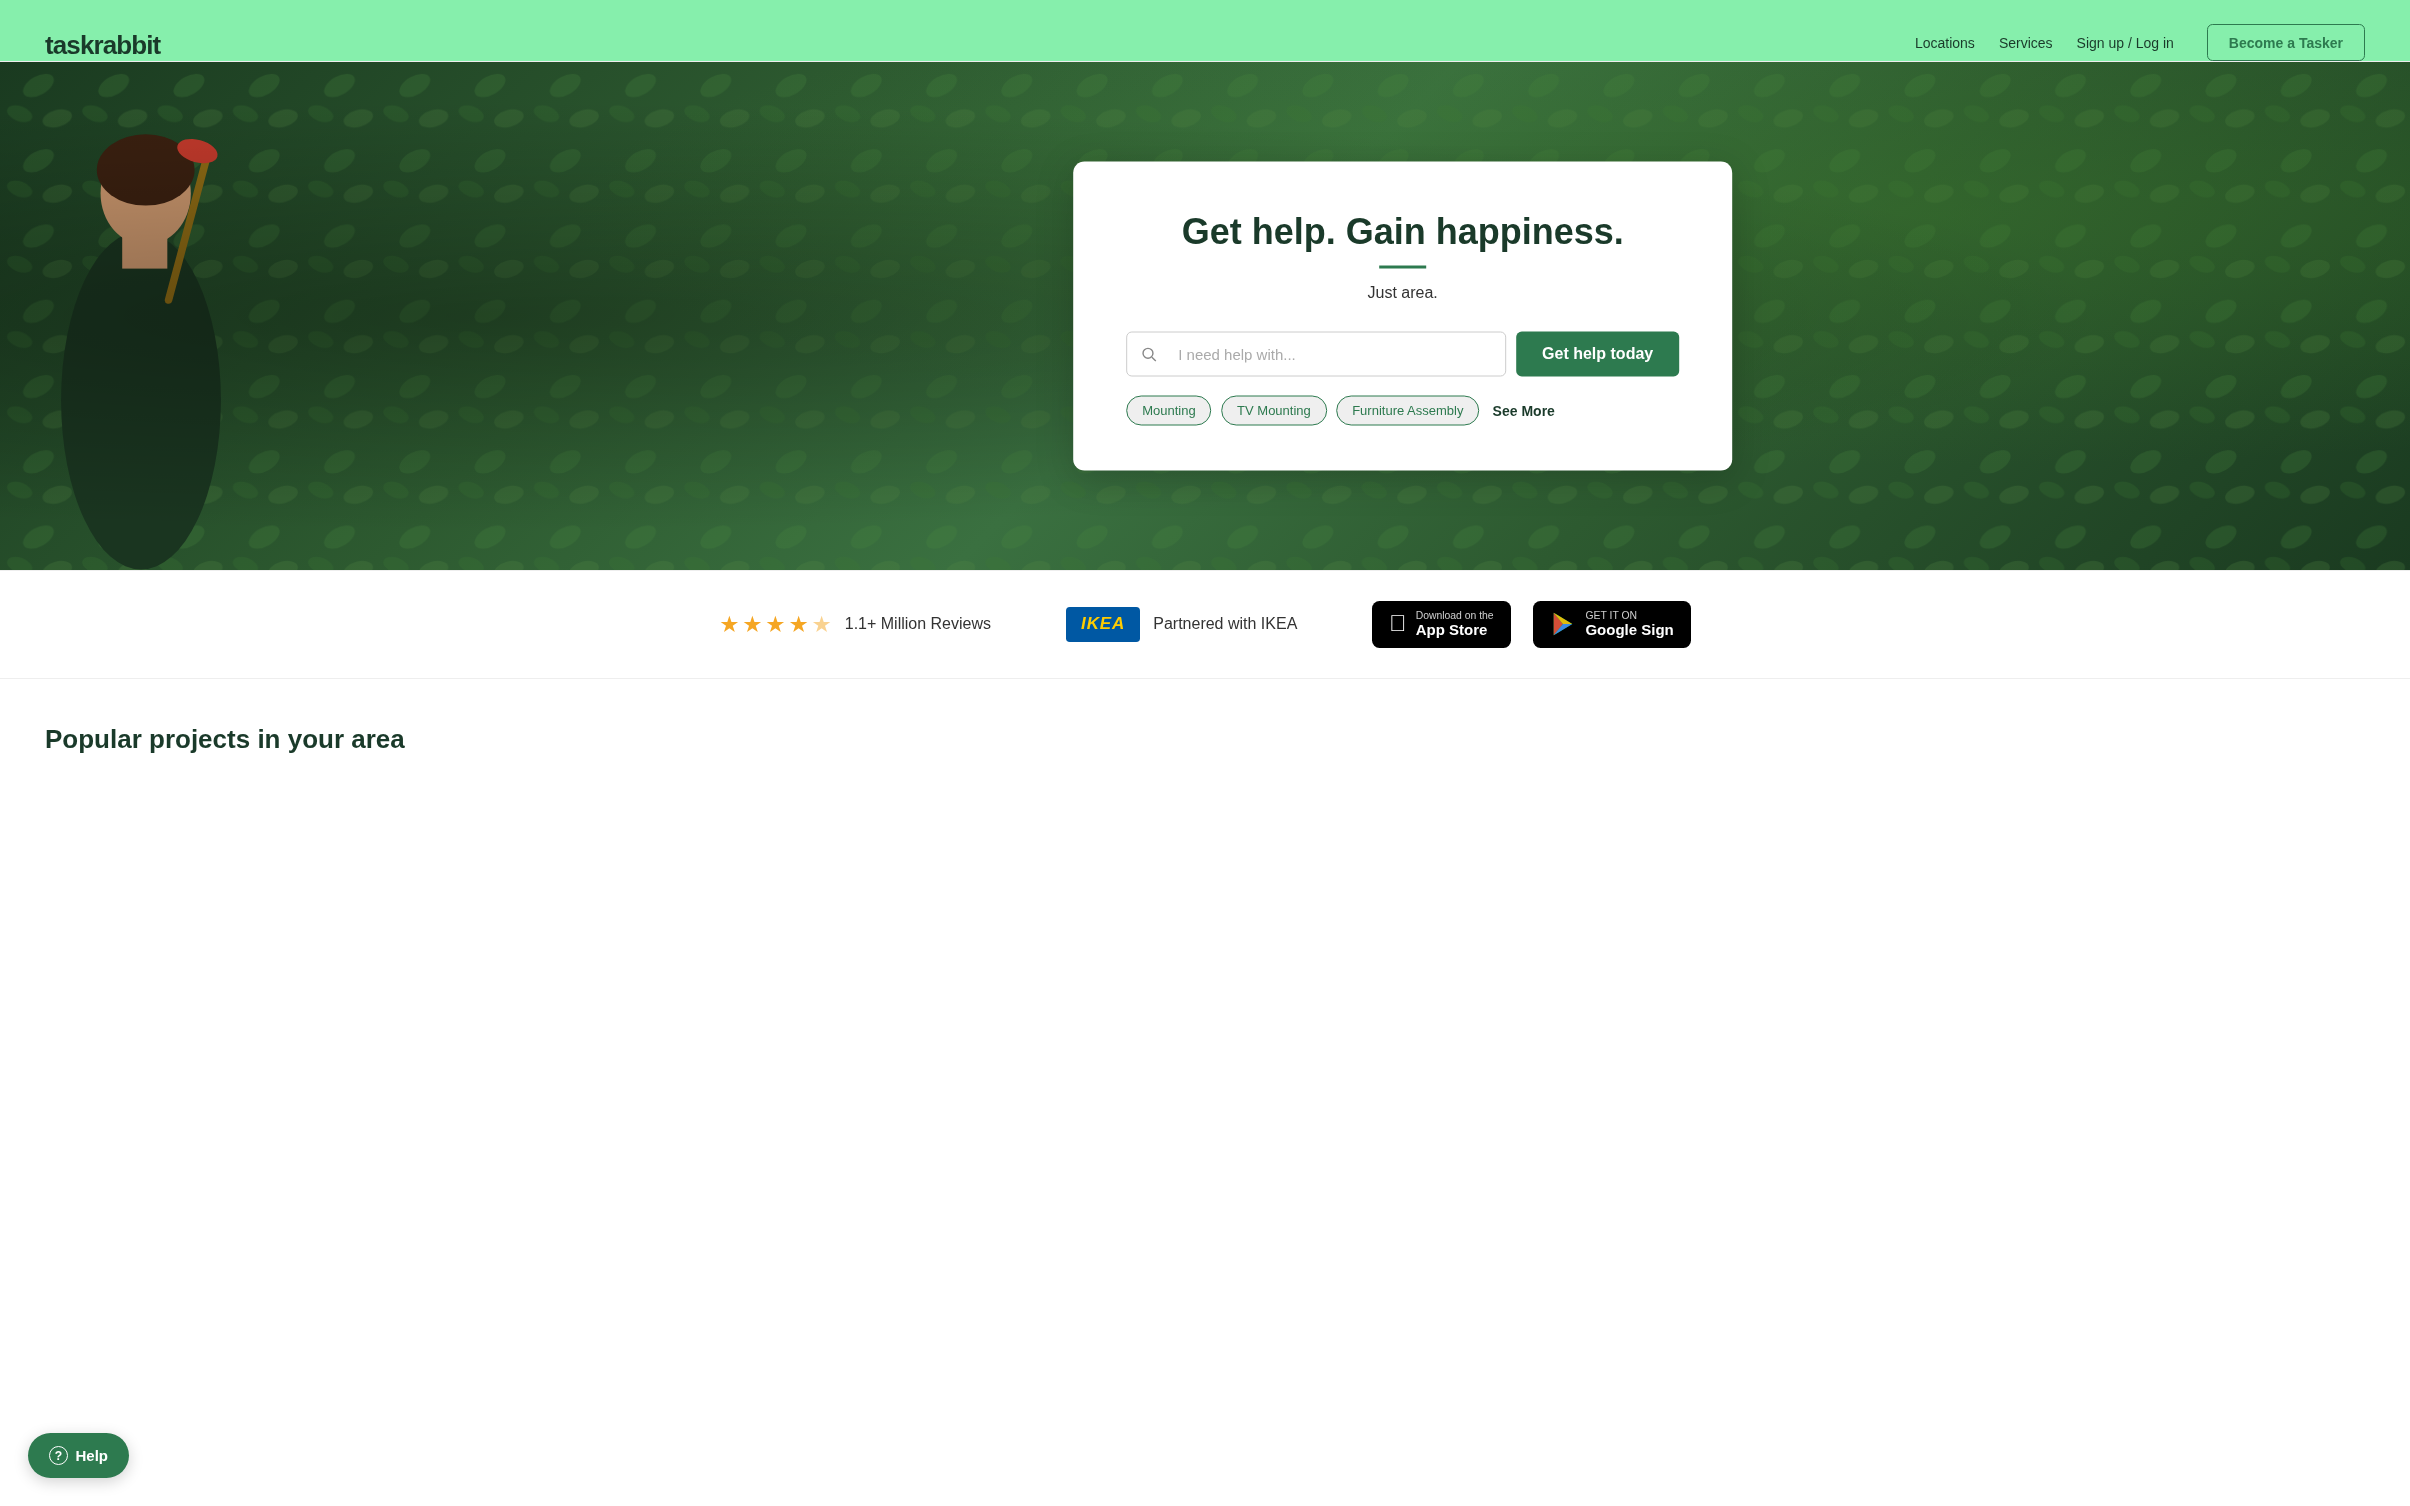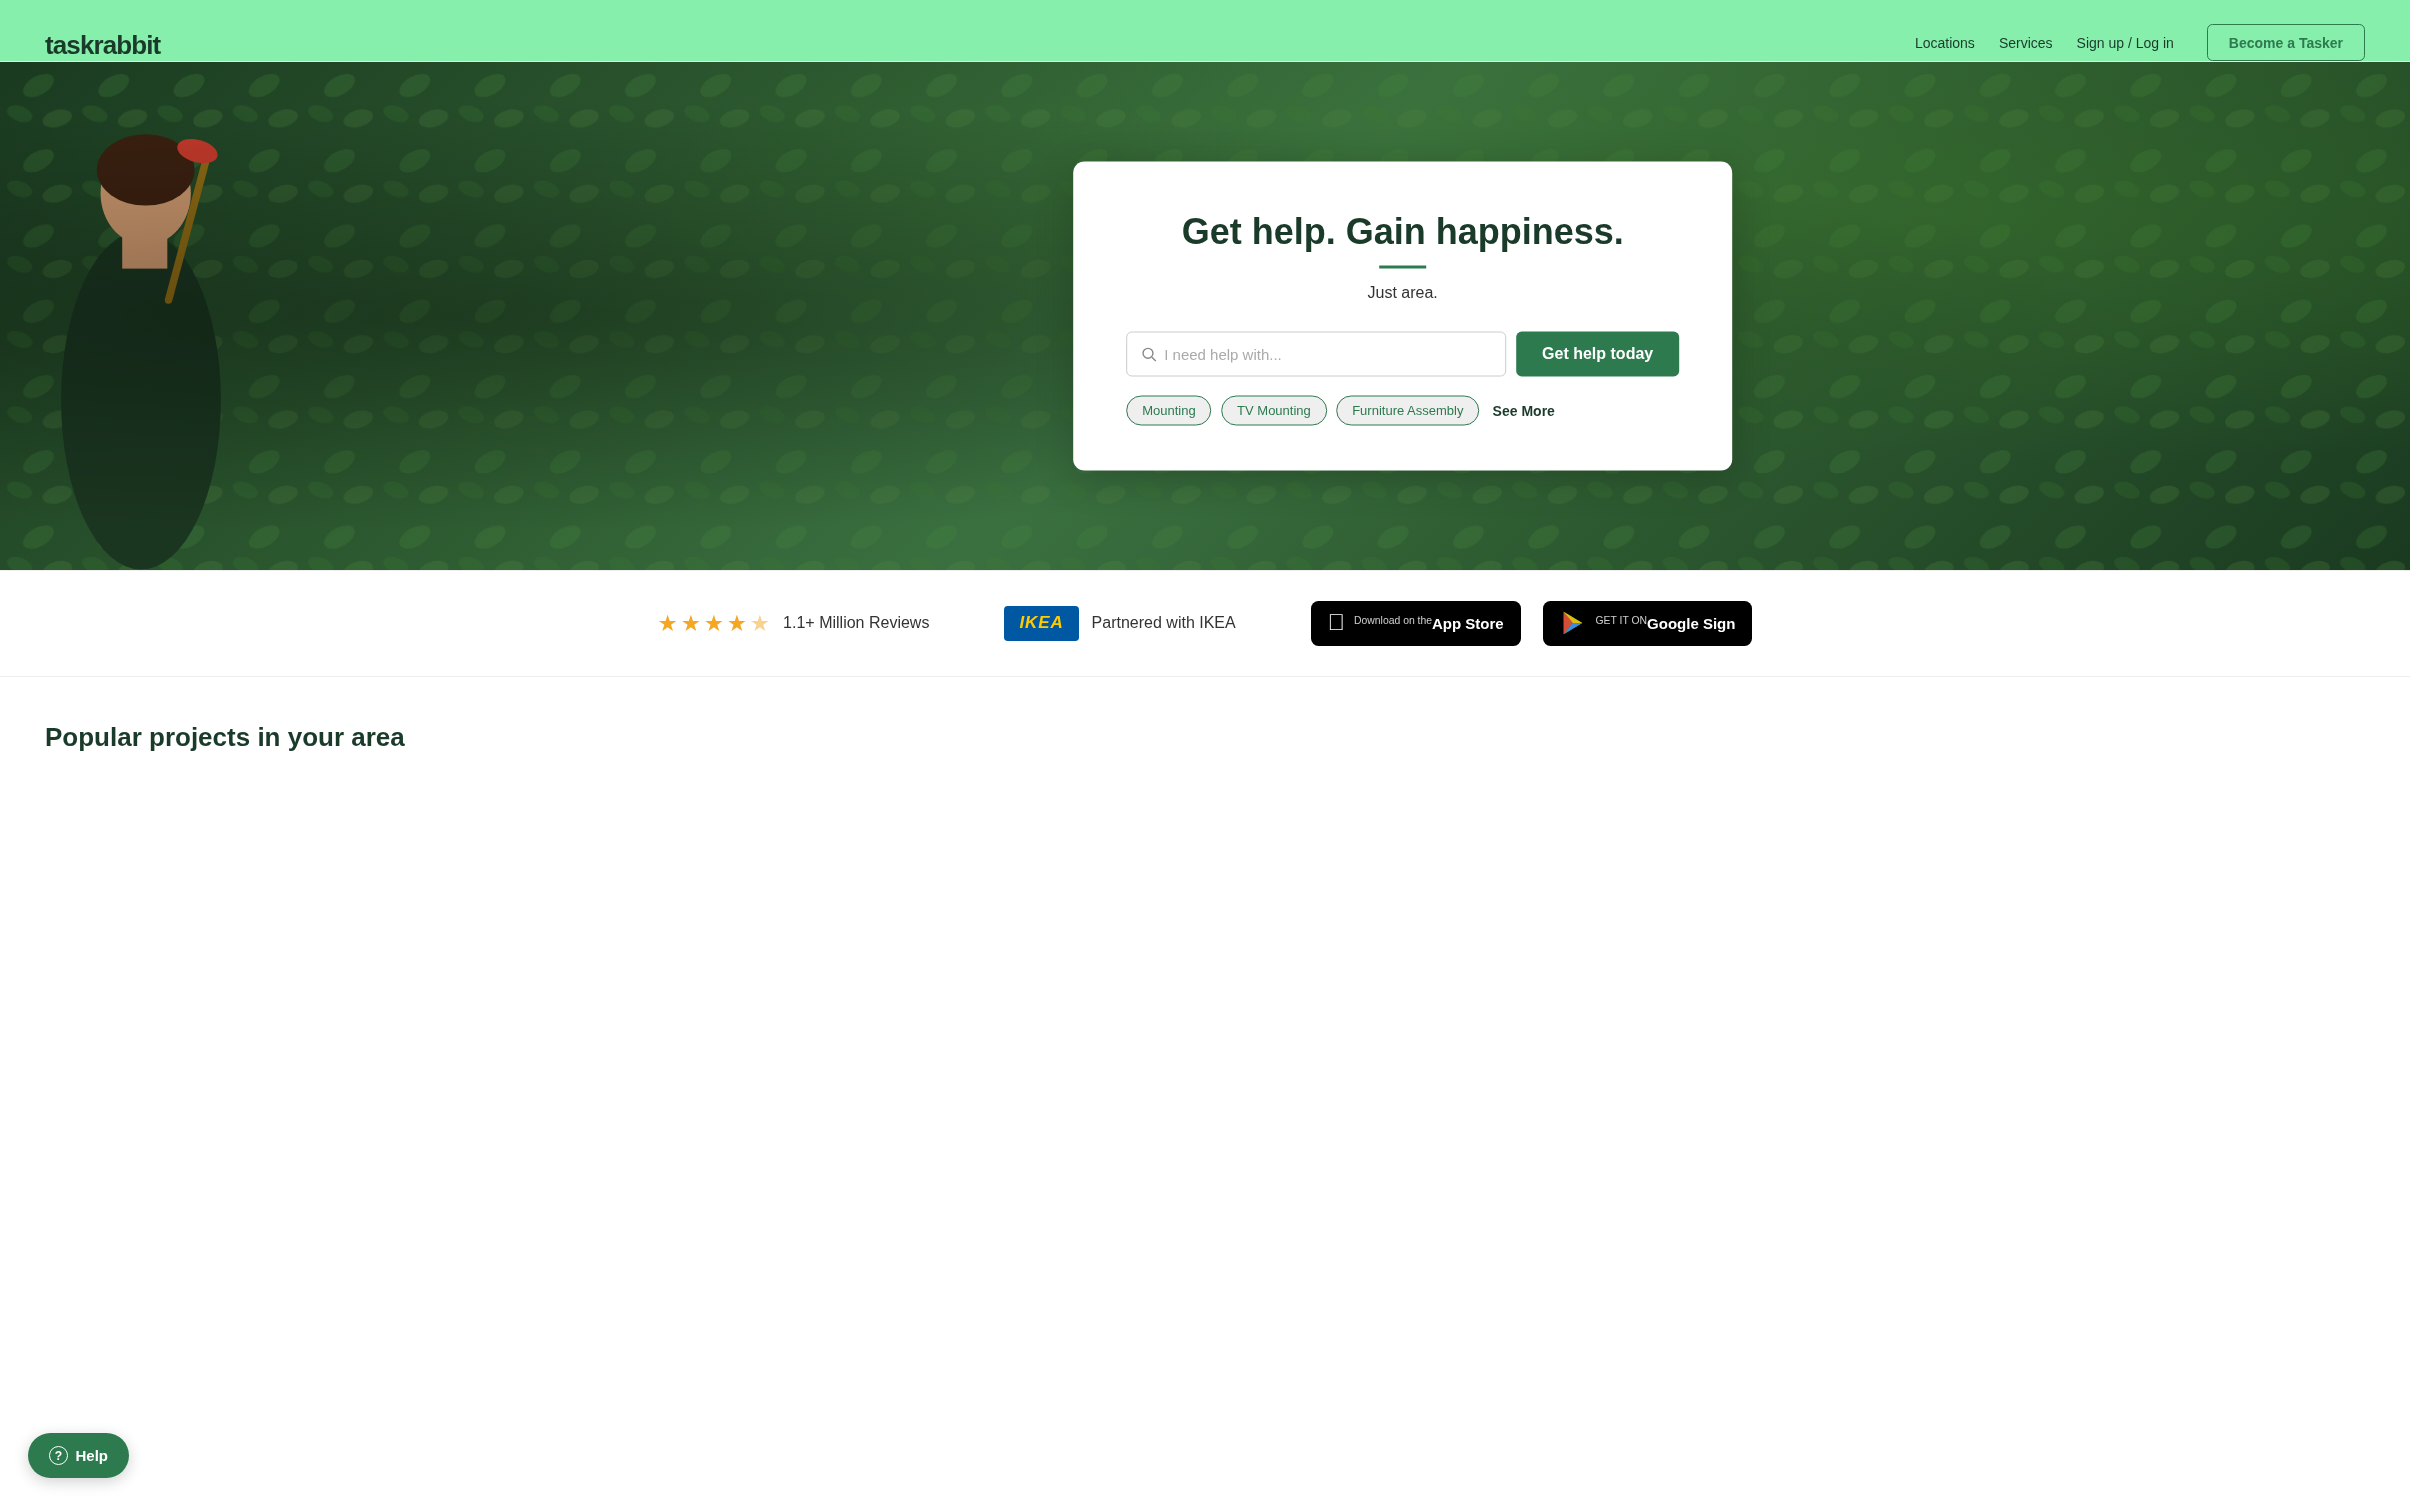--- a/index.html
+++ b/index.html
@@ -104,21 +104,21 @@
       gap: 9.4px;
       margin-bottom: 19px;
     }
     .search-input-wrap {
       flex: 1;
       display: flex;
       align-items: center;
       border: 1.4px solid #ccc;
       border-radius: 5.6px;
       padding: 0 13px;
-      gap: 7px;
+      gap: 21px;
     }
     .search-icon-svg {
       width: 17px;
       height: 17px;
       flex-shrink: 0;
       color: #888;
     }
     .search-input {
       flex: 1;
       border: none;
@@ -214,21 +214,21 @@
       align-items: center;
       gap: 9.4px;
       background: #000;
       color: #fff;
       border-radius: 7.5px;
       padding: 9.4px 17px;
       cursor: pointer;
     }
     .app-btn-text {
       display: flex;
-      flex-direction: row;
+      flex-direction: column;
     }
     .app-btn-sub {
       font-size: 10.4px;
       opacity: 0.8;
     }
     .app-btn-main {
       font-size: 15px;
       font-weight: 700;
     }
     .app-store-icon {

